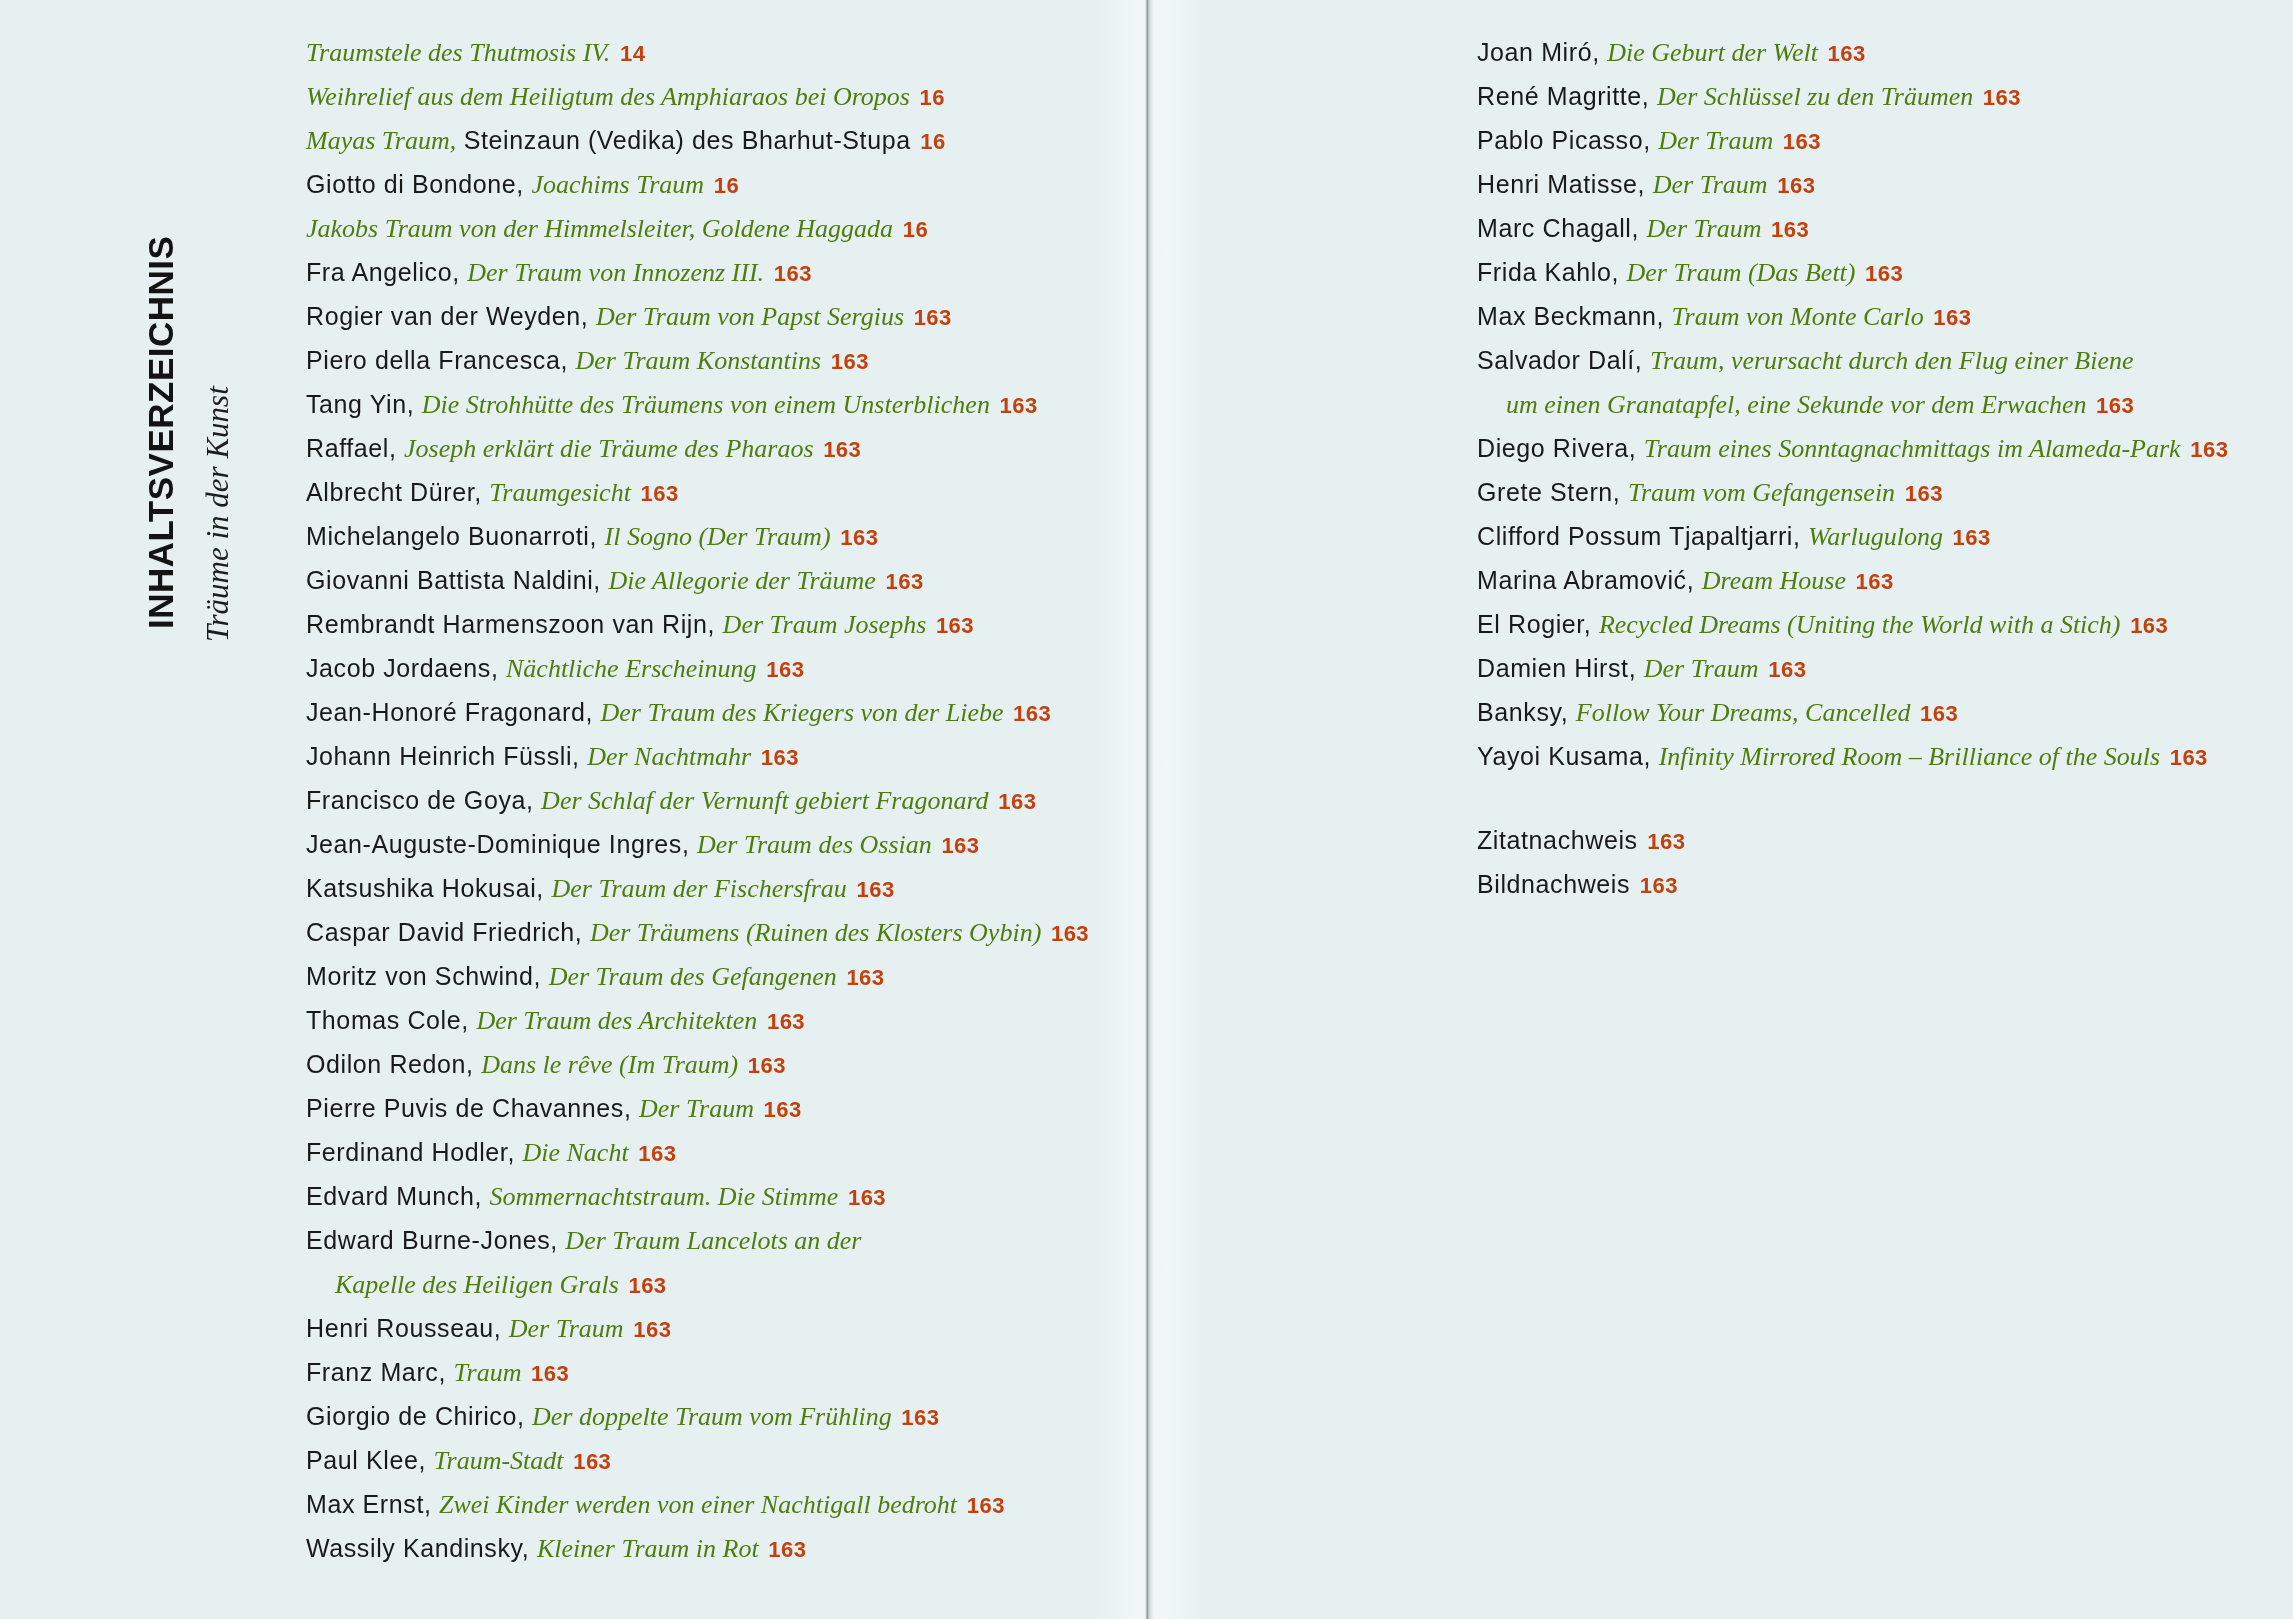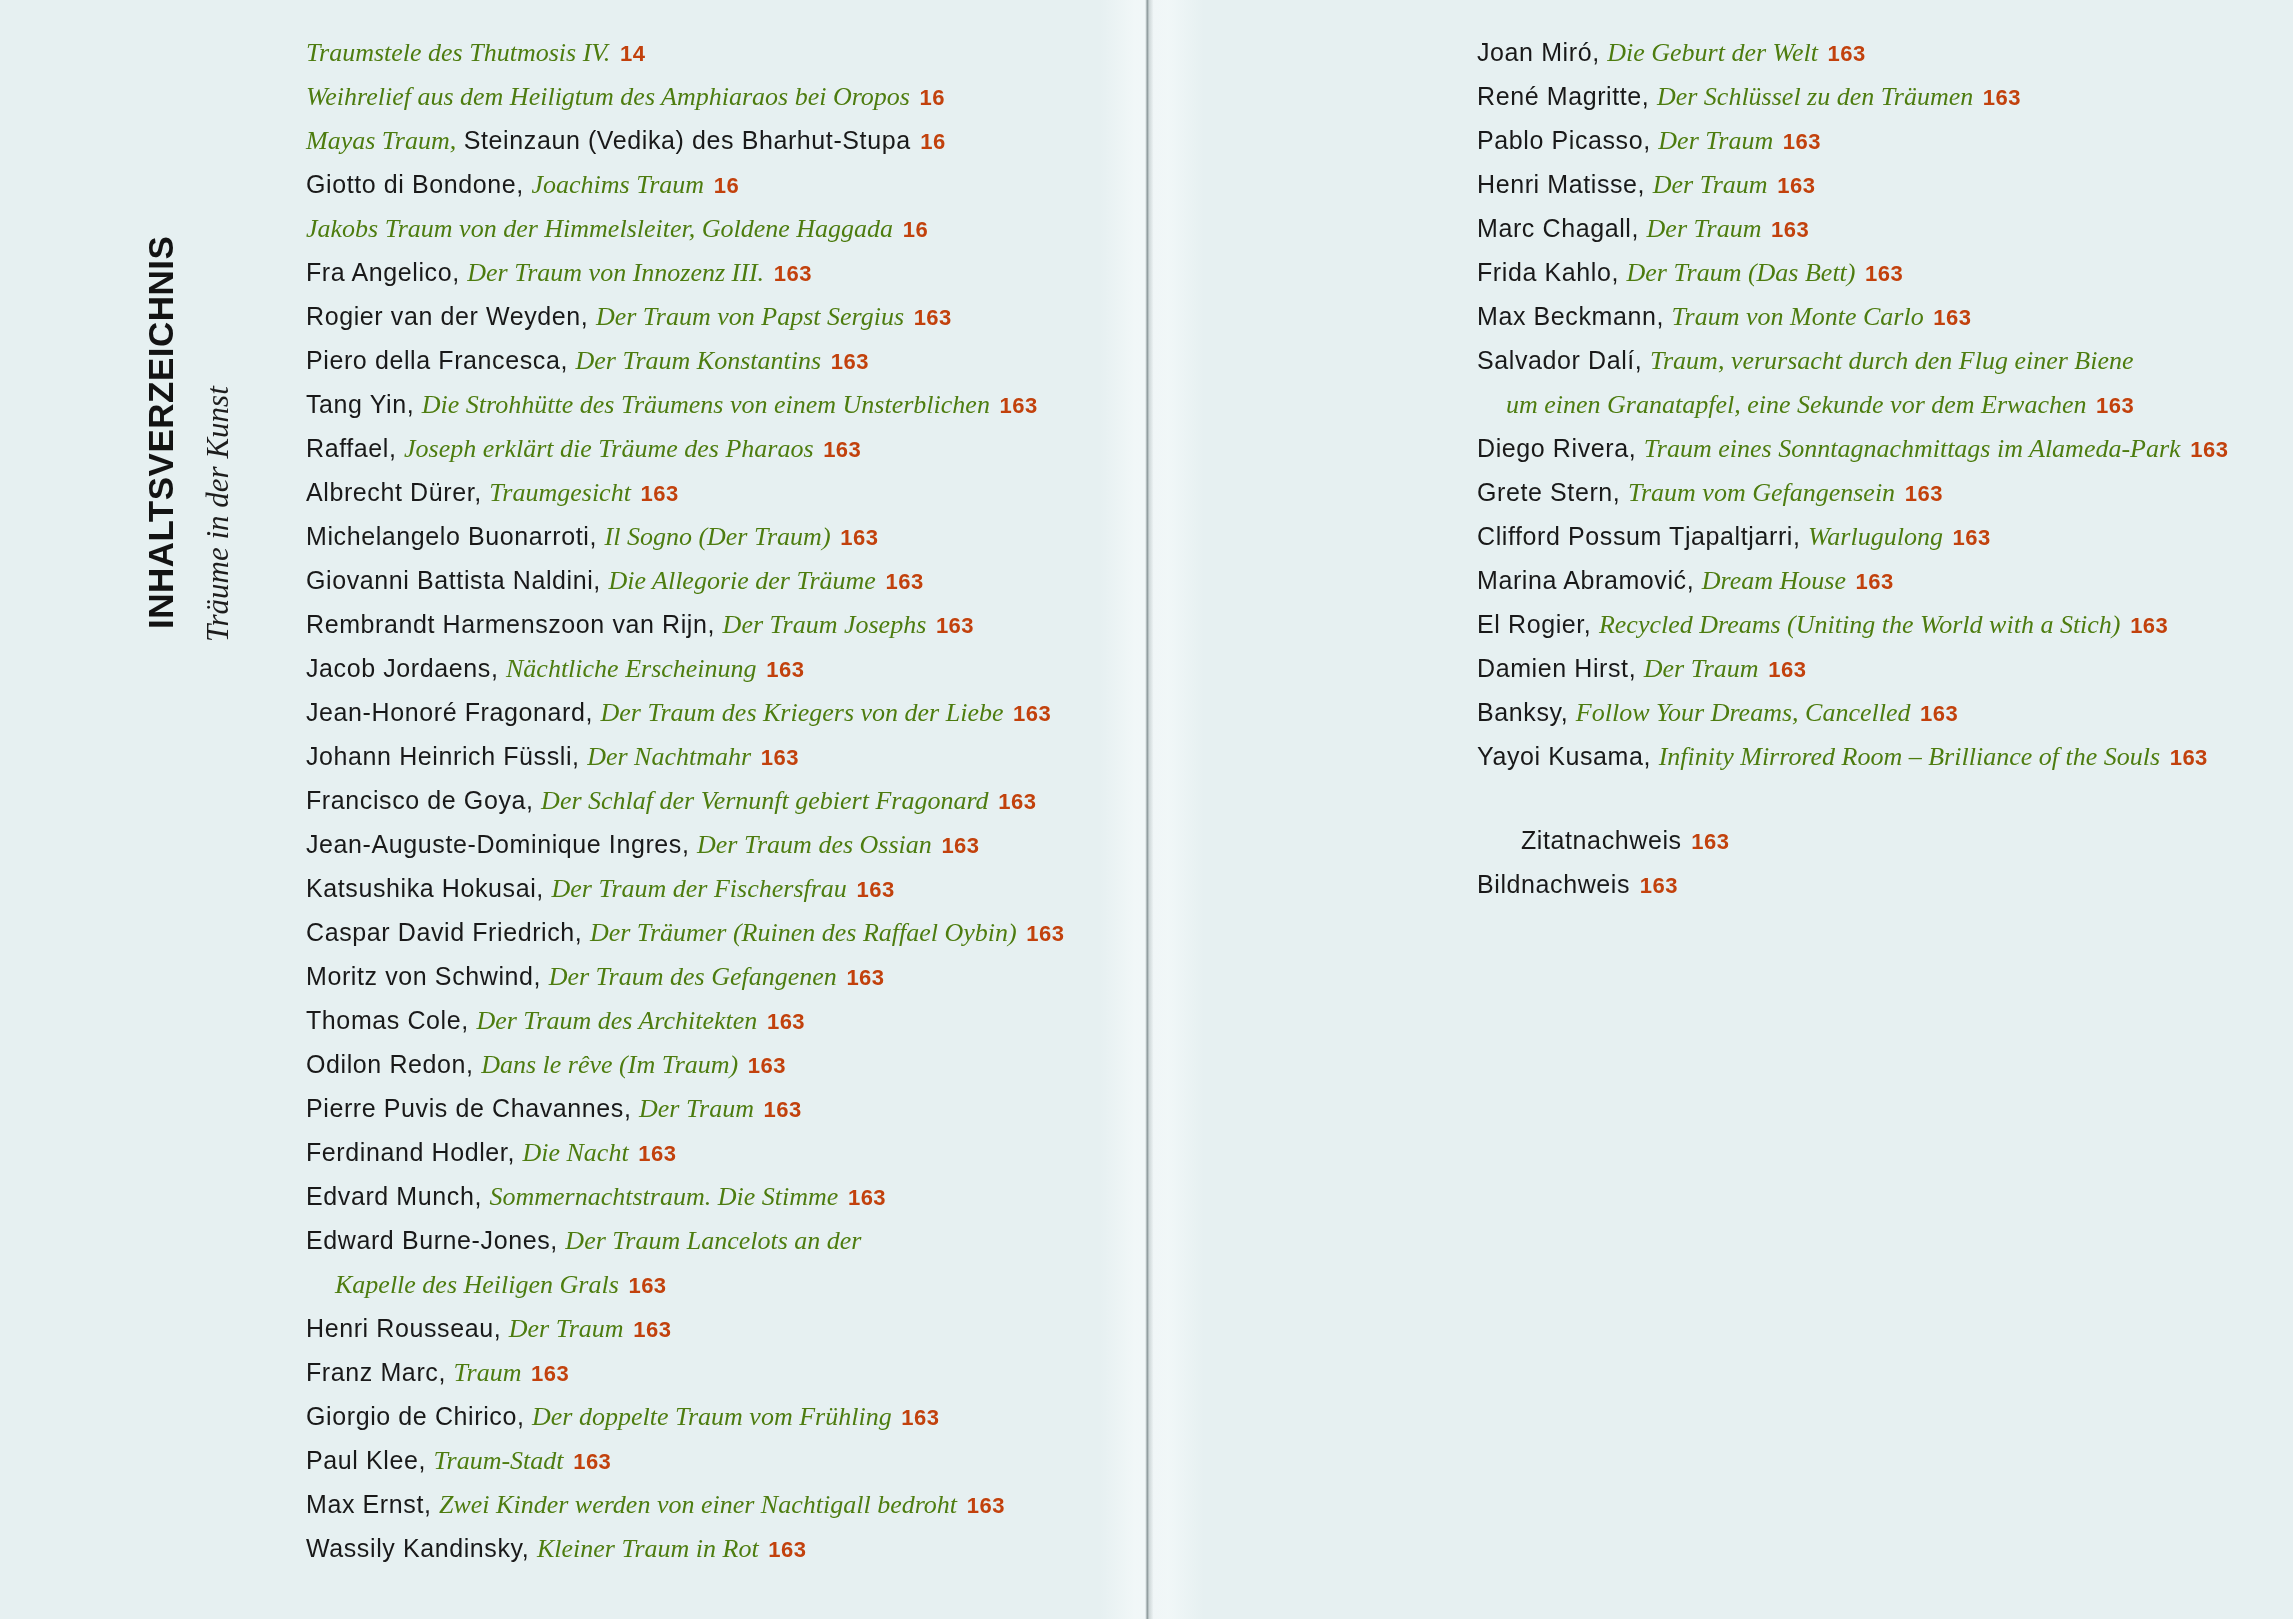--- a/index.html
+++ b/index.html
@@ -43,21 +43,21 @@
     font:italic 31px/38px "Liberation Serif",serif;
     color:#1d1d1d;
   }
 
   
   .col{position:absolute;top:34px;white-space:nowrap;}
   .col.left{left:306px;}
   .col.right{left:1477px;}
   .line{height:44px;line-height:44px;white-space:nowrap;}
   .line.indent{padding-left:29px;}
-  .line.gap{margin-top:40px;margin-left:44px;}
+  .line.gap{margin-top:40px;}
   .artist{
     font:400 25px "Liberation Sans",sans-serif;
     letter-spacing:0.6px;color:#191919;
   }
   .title{
     font:italic 26px "Liberation Serif",serif;
     letter-spacing:0px;color:#4d7c0f;
   }
   .pg{
     font:700 22px "Liberation Sans",sans-serif;
@@ -87,21 +87,21 @@
       <div class="line"><span class="artist">Albrecht Dürer, </span><span class="title">Traumgesicht</span><span class="pg">163</span></div>
       <div class="line"><span class="artist">Michelangelo Buonarroti, </span><span class="title">Il Sogno (Der Traum)</span><span class="pg">163</span></div>
       <div class="line"><span class="artist">Giovanni Battista Naldini, </span><span class="title">Die Allegorie der Träume</span><span class="pg">163</span></div>
       <div class="line"><span class="artist">Rembrandt Harmenszoon van Rijn, </span><span class="title">Der Traum Josephs</span><span class="pg">163</span></div>
       <div class="line"><span class="artist">Jacob Jordaens, </span><span class="title">Nächtliche Erscheinung</span><span class="pg">163</span></div>
       <div class="line"><span class="artist">Jean-Honoré Fragonard, </span><span class="title">Der Traum des Kriegers von der Liebe</span><span class="pg">163</span></div>
       <div class="line"><span class="artist">Johann Heinrich Füssli, </span><span class="title">Der Nachtmahr</span><span class="pg">163</span></div>
       <div class="line"><span class="artist">Francisco de Goya, </span><span class="title">Der Schlaf der Vernunft gebiert Fragonard</span><span class="pg">163</span></div>
       <div class="line"><span class="artist">Jean-Auguste-Dominique Ingres, </span><span class="title">Der Traum des Ossian</span><span class="pg">163</span></div>
       <div class="line"><span class="artist">Katsushika Hokusai, </span><span class="title">Der Traum der Fischersfrau</span><span class="pg">163</span></div>
-      <div class="line"><span class="artist">Caspar David Friedrich, </span><span class="title">Der Träumer (Ruinen des Raffael Oybin)</span><span class="pg">163</span></div>
+      <div class="line"><span class="artist">Caspar David Friedrich, </span><span class="title">Der Träumens (Ruinen des Klosters Oybin)</span><span class="pg">163</span></div>
       <div class="line"><span class="artist">Moritz von Schwind, </span><span class="title">Der Traum des Gefangenen</span><span class="pg">163</span></div>
       <div class="line"><span class="artist">Thomas Cole, </span><span class="title">Der Traum des Architekten</span><span class="pg">163</span></div>
       <div class="line"><span class="artist">Odilon Redon, </span><span class="title">Dans le rêve (Im Traum)</span><span class="pg">163</span></div>
       <div class="line"><span class="artist">Pierre Puvis de Chavannes, </span><span class="title">Der Traum</span><span class="pg">163</span></div>
       <div class="line"><span class="artist">Ferdinand Hodler, </span><span class="title">Die Nacht</span><span class="pg">163</span></div>
       <div class="line"><span class="artist">Edvard Munch, </span><span class="title">Sommernachtstraum. Die Stimme</span><span class="pg">163</span></div>
       <div class="line"><span class="artist">Edward Burne-Jones, </span><span class="title">Der Traum Lancelots an der</span></div>
       <div class="line indent"><span class="title">Kapelle des Heiligen Grals</span><span class="pg">163</span></div>
       <div class="line"><span class="artist">Henri Rousseau, </span><span class="title">Der Traum</span><span class="pg">163</span></div>
       <div class="line"><span class="artist">Franz Marc, </span><span class="title">Traum</span><span class="pg">163</span></div>

